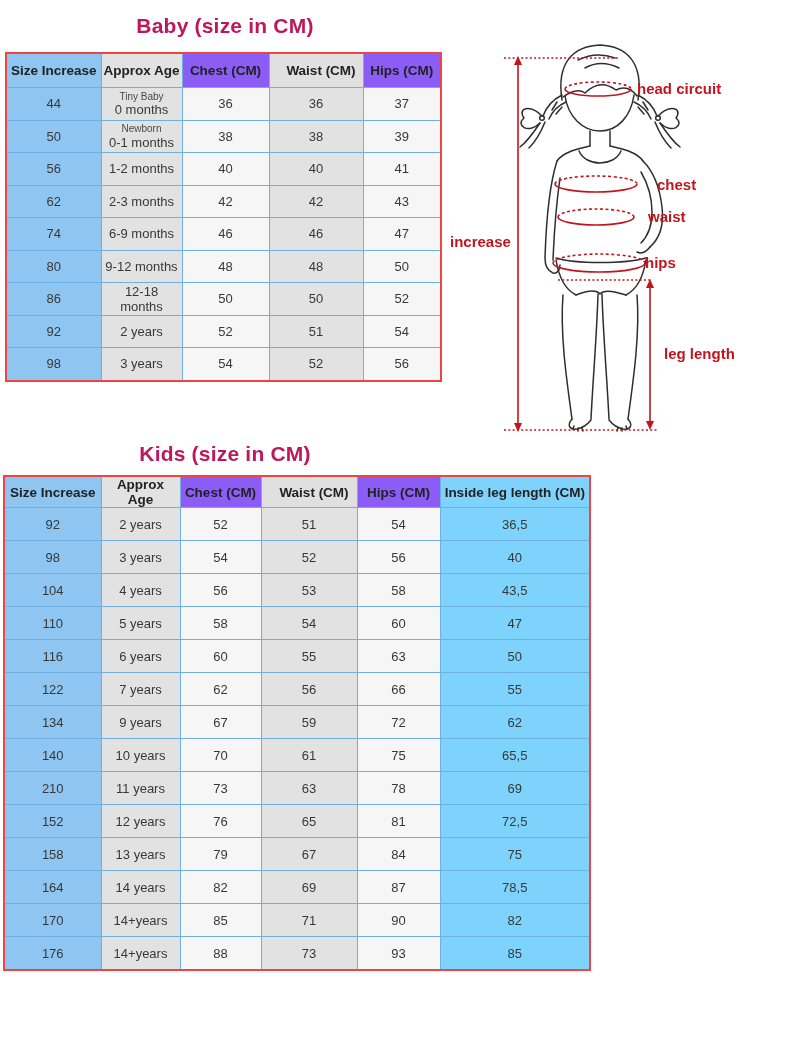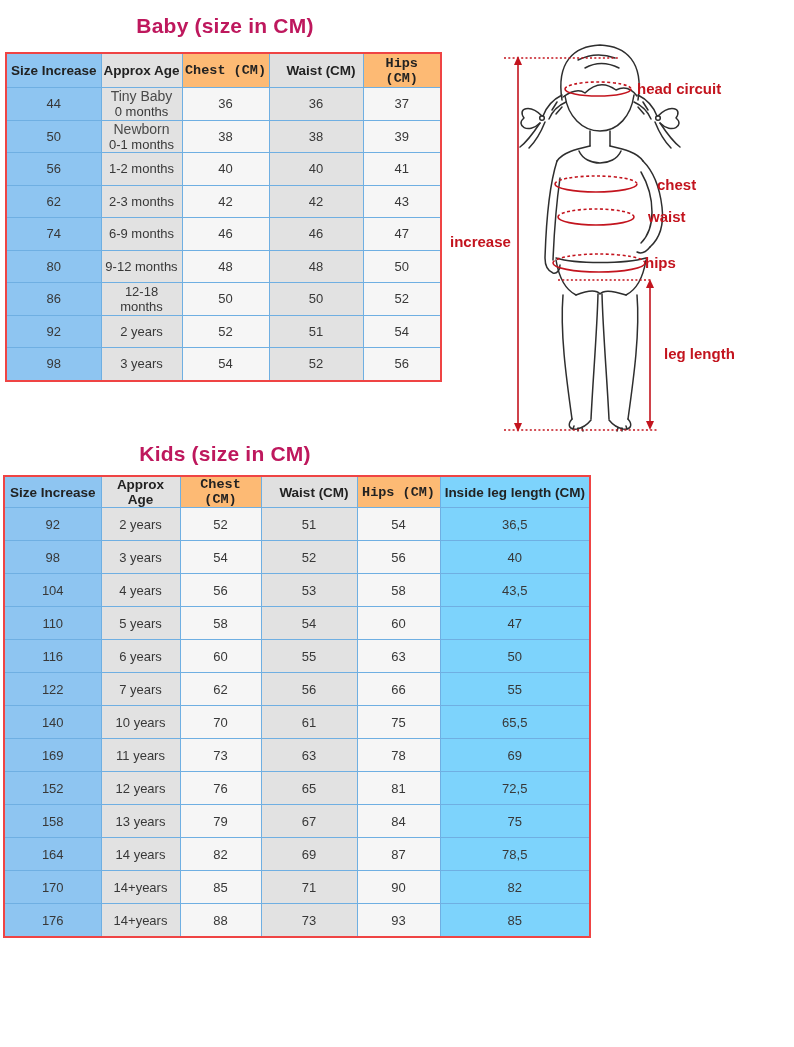--- a/index.html
+++ b/index.html
@@ -21,23 +21,23 @@
   #baby-table td{height:31.5px;}
   #kids-table th{height:30px;}
   #kids-table td{height:32px;}
   
   .c1{background:#8ec5f1;}
   .c2{background:#e2e2e2;}
   .c3{background:#f6f6f6;}
   .c4{background:#e2e2e2;}
   .c5{background:#f6f6f6;}
   .c6{background:#7dd3fc;}
-  th.c3,th.c5{background:#fdba74;font-family:Liberation Mono, monospace;}
+  th.c3,th.c5{background:#8b5cf6;}
   th.c4{background:#e0e0e0;padding-left:12px;}
-  .age-note{font-size:14px;line-height:1.15;color:#4a4a4a;}
+  .age-note{font-size:10px;line-height:1.15;color:#4a4a4a;}
   #figure-svg{position:absolute;left:440px;top:40px;}
   .red-label{font-weight:700;font-size:15px;}
 </style>
 </head>
 <body>
 
 <div class="page">
 
   <div class="title" id="baby-title">Baby (size in CM)</div>
 
@@ -195,29 +195,37 @@
         </tr>
         <tr>
           <td class="c1">122</td>
           <td class="c2">7 years</td>
           <td class="c3">62</td>
           <td class="c4">56</td>
           <td class="c5">66</td>
           <td class="c6">55</td>
         </tr>
         <tr>
+          <td class="c1">134</td>
+          <td class="c2">9 years</td>
+          <td class="c3">67</td>
+          <td class="c4">59</td>
+          <td class="c5">72</td>
+          <td class="c6">62</td>
+        </tr>
+        <tr>
           <td class="c1">140</td>
           <td class="c2">10 years</td>
           <td class="c3">70</td>
           <td class="c4">61</td>
           <td class="c5">75</td>
           <td class="c6">65,5</td>
         </tr>
         <tr>
-          <td class="c1">169</td>
+          <td class="c1">210</td>
           <td class="c2">11 years</td>
           <td class="c3">73</td>
           <td class="c4">63</td>
           <td class="c5">78</td>
           <td class="c6">69</td>
         </tr>
         <tr>
           <td class="c1">152</td>
           <td class="c2">12 years</td>
           <td class="c3">76</td>

